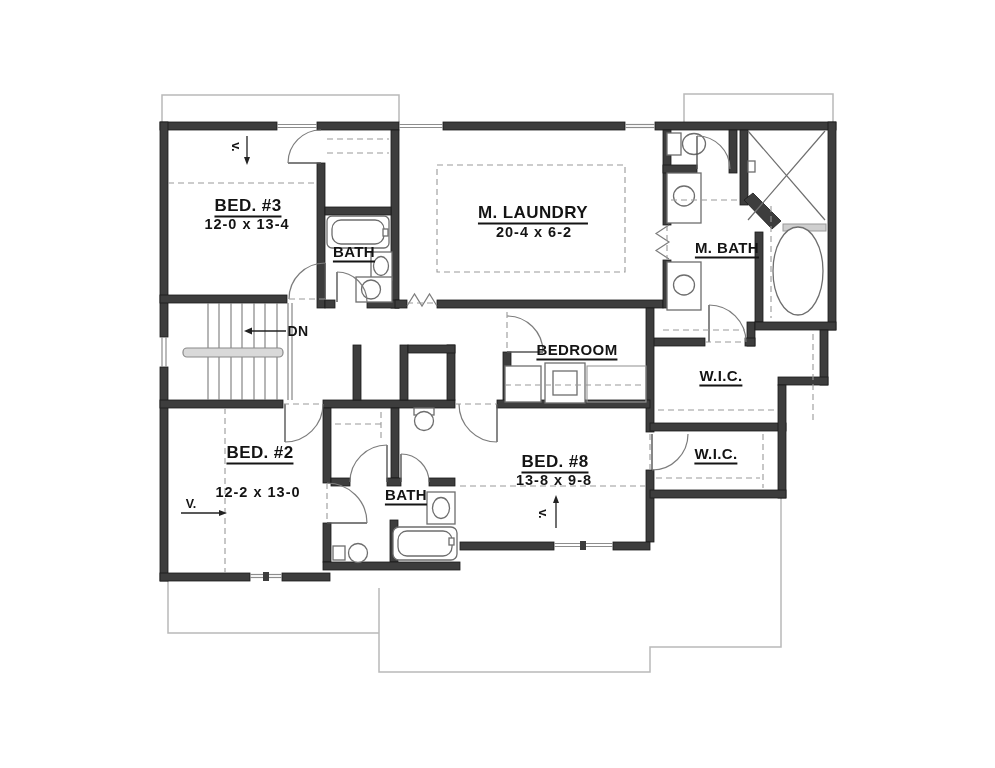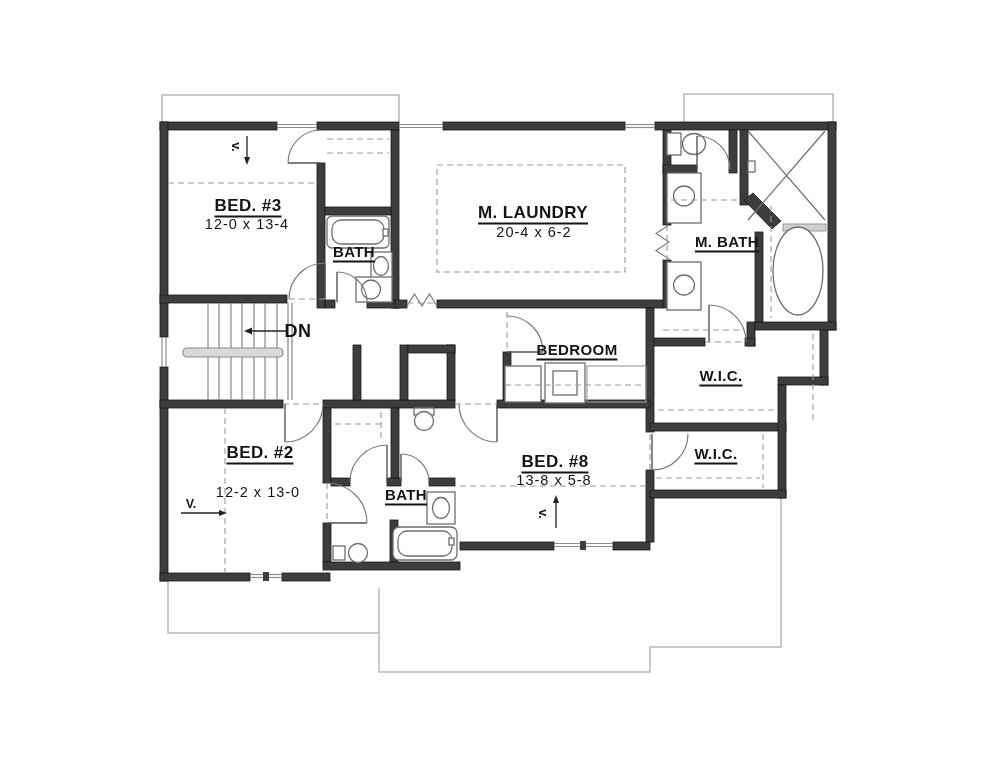--- a/index.html
+++ b/index.html
@@ -3,22 +3,22 @@
 <meta charset="utf-8">
 <style>
   html,body{margin:0;padding:0;background:#ffffff;}
   .canvas{position:relative;width:995px;height:768px;background:#ffffff;overflow:hidden;
           font-family:"Liberation Sans", sans-serif;}
   .canvas svg{position:absolute;left:0;top:0;}
   .lbl{position:absolute;transform:translate(-50%,-50%);color:#141414;font-weight:bold;
        white-space:nowrap;text-align:center;line-height:1;}
   .room-name{font-size:17px;letter-spacing:.4px;border-bottom:2px solid #141414;padding-bottom:2px;}
   .room-name.small{font-size:15px;}
-  .room-dims{font-size:14.5px;letter-spacing:1px;font-weight:normal;}
-  .dn{font-size:18px;letter-spacing:.5px;}
+  .room-dims{font-size:14.5px;letter-spacing:1px;font-weight:bold;}
+  .dn{font-size:14px;letter-spacing:.5px;}
   .vmark{font-size:12.5px;}
   .vmark.rot{transform:translate(-50%,-50%) rotate(90deg);}
   .walls rect, .walls polygon{fill:#3d3d3d;stroke:#1b1b1b;stroke-width:.8;}
   .fix{stroke:#6e6e6e;stroke-width:1.3;fill:#ffffff;}
   .fixline{stroke:#6e6e6e;stroke-width:1.2;fill:none;}
   .door{stroke:#7d7d7d;stroke-width:1.2;fill:none;}
   .leaf{stroke:#555;stroke-width:1.4;}
   .dash{stroke:#9a9a9a;stroke-width:1.1;fill:none;stroke-dasharray:6 4;}
   .win{stroke:#8d8d8d;stroke-width:1.2;}
   .roof{stroke:#b9b9b9;stroke-width:1.5;fill:none;}
@@ -330,34 +330,34 @@
 </svg>
 
   <div class="lbl room-name" style="left:248px;top:207px">BED. #3</div>
   <div class="lbl room-dims" style="left:247px;top:224px">12-0 x 13-4</div>
 
   <div class="lbl room-name small" style="left:354px;top:253px">BATH</div>
 
   <div class="lbl room-name" style="left:533px;top:214px">M. LAUNDRY</div>
   <div class="lbl room-dims" style="left:534px;top:232px">20-4 x 6-2</div>
 
-  <div class="lbl room-name small" style="left:727px;top:243px">M. BATH</div>
+  <div class="lbl room-name small" style="left:727px;top:249px">M. BATH</div>
 
   <div class="lbl dn" style="left:298px;top:331px">DN</div>
 
   <div class="lbl room-name small" style="left:577px;top:351px">BEDROOM</div>
 
   <div class="lbl room-name small" style="left:721px;top:377px">W.I.C.</div>
   <div class="lbl room-name small" style="left:716px;top:455px">W.I.C.</div>
 
   <div class="lbl room-name" style="left:260px;top:454px">BED. #2</div>
   <div class="lbl room-dims" style="left:258px;top:492px">12-2 x 13-0</div>
 
   <div class="lbl room-name small" style="left:406px;top:496px">BATH</div>
 
   <div class="lbl room-name" style="left:555px;top:463px">BED. #8</div>
-  <div class="lbl room-dims" style="left:554px;top:480px">13-8 x 5-8</div>
+  <div class="lbl room-dims" style="left:554px;top:480px">13-8 x 9-8</div>
 
   <div class="lbl vmark rot" style="left:236px;top:147px">v.</div>
   <div class="lbl vmark" style="left:191px;top:504px">V.</div>
   <div class="lbl vmark rot" style="left:543px;top:514px">v.</div>
 
 </div>
 
 </body></html>

